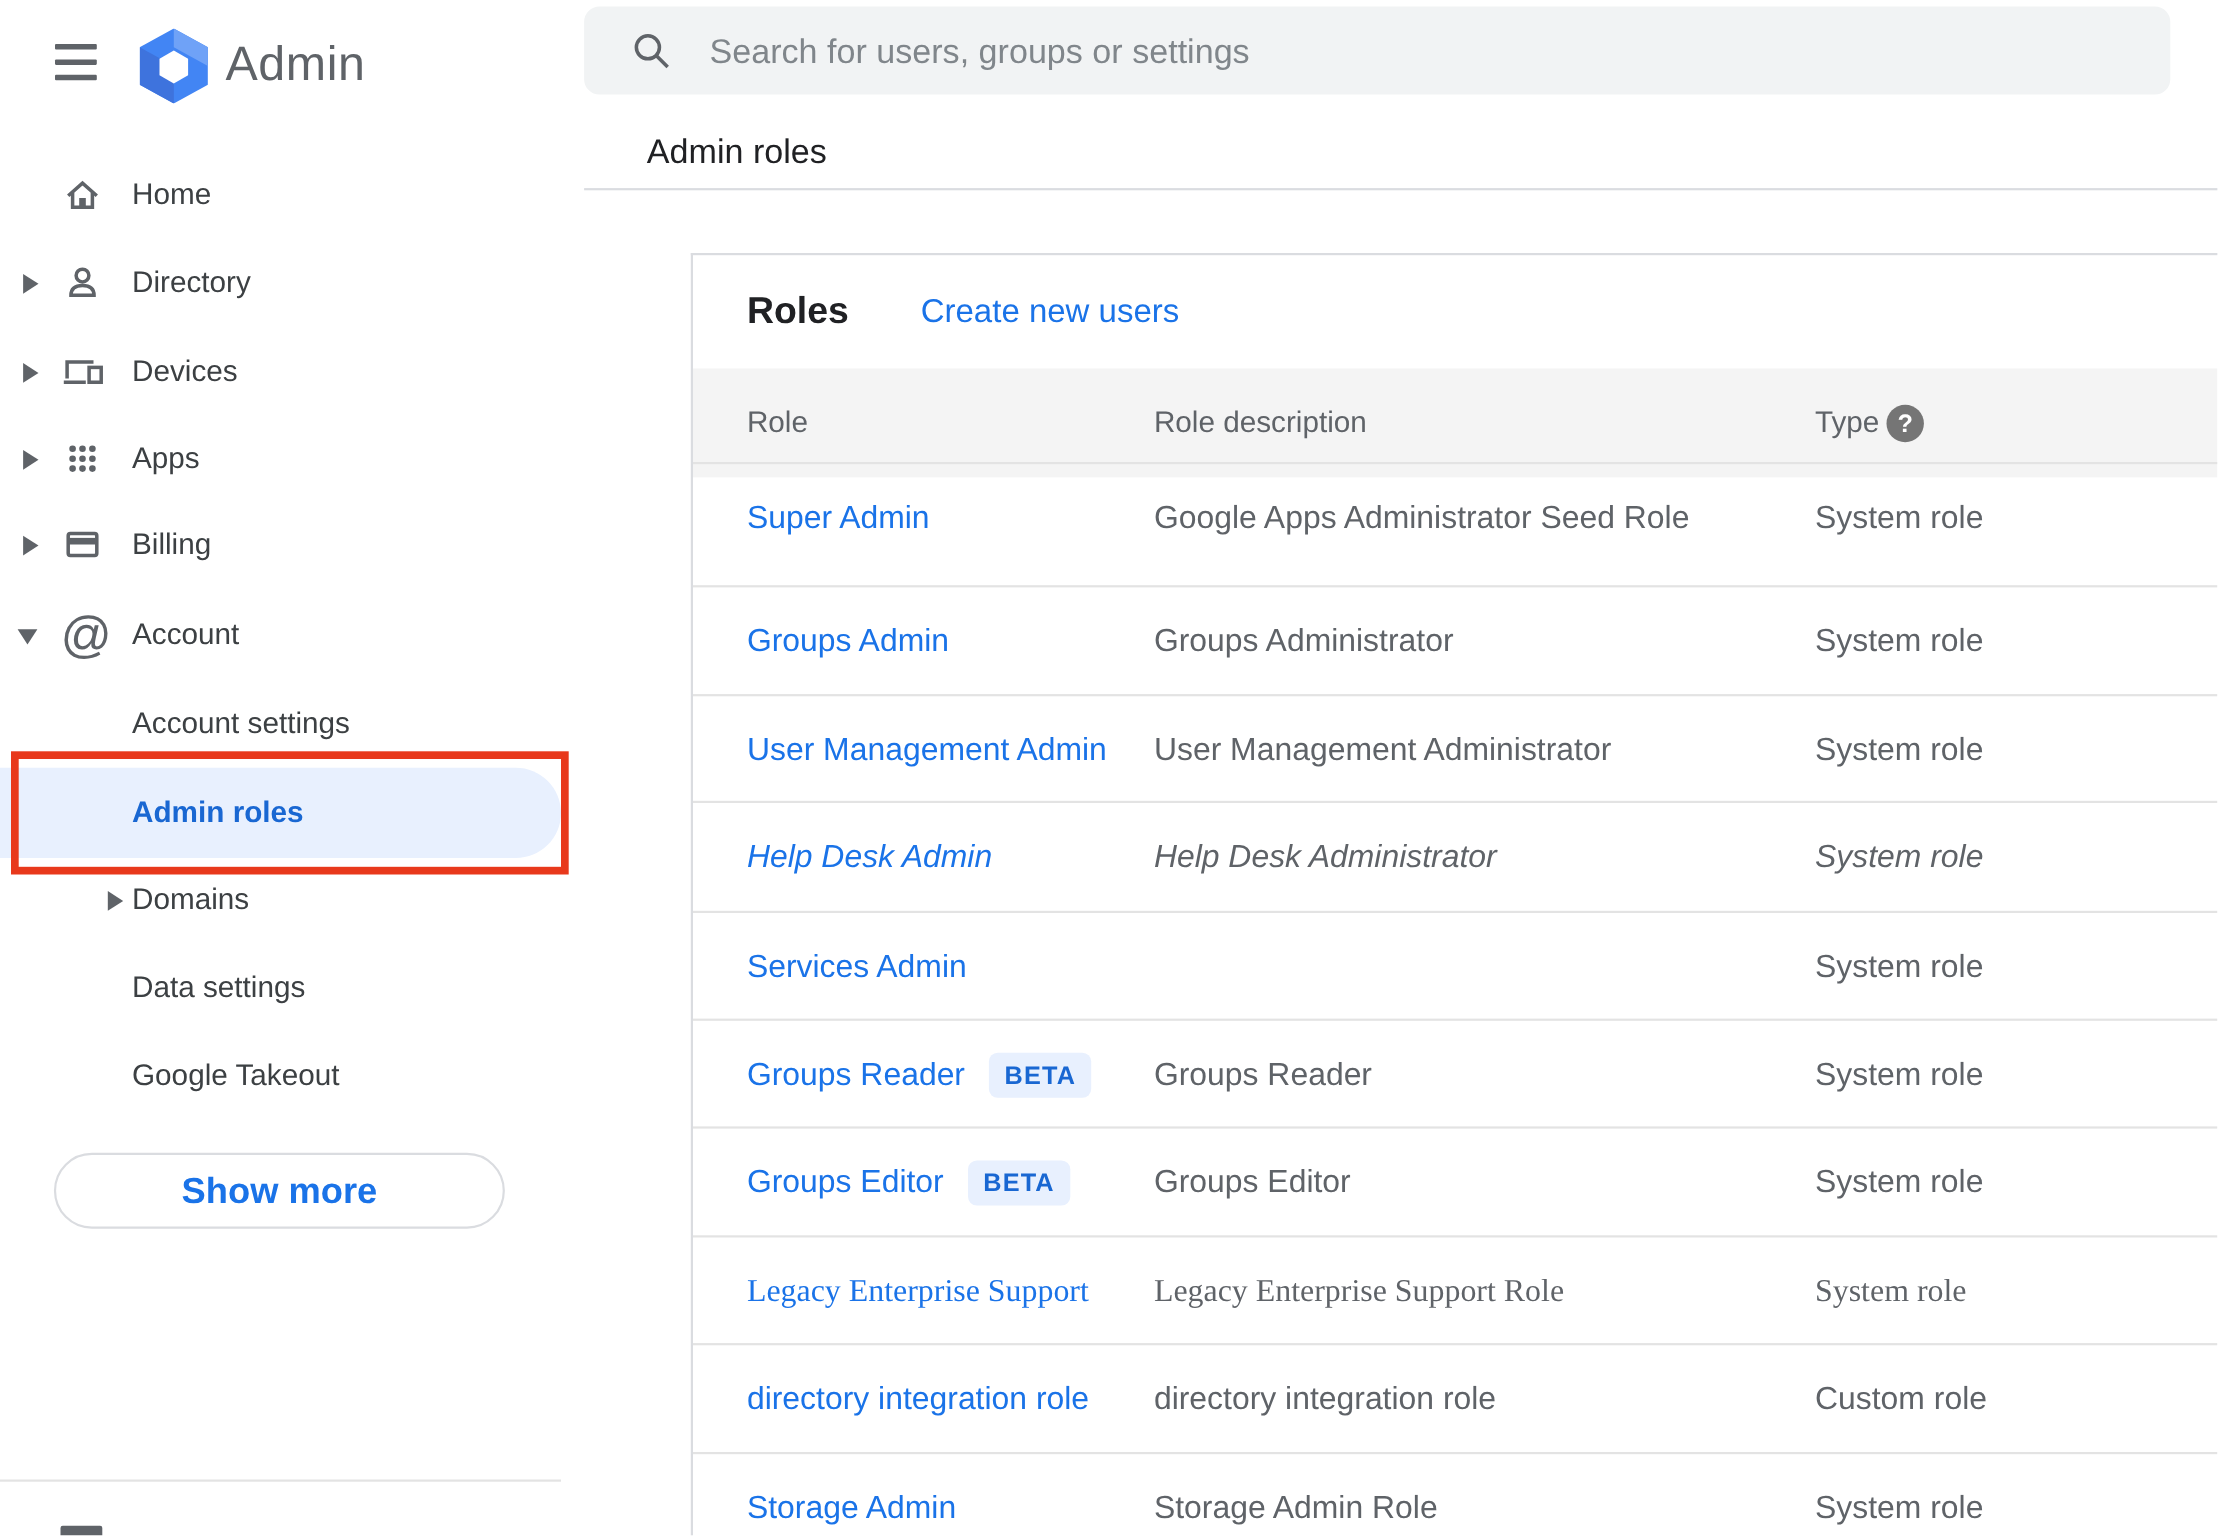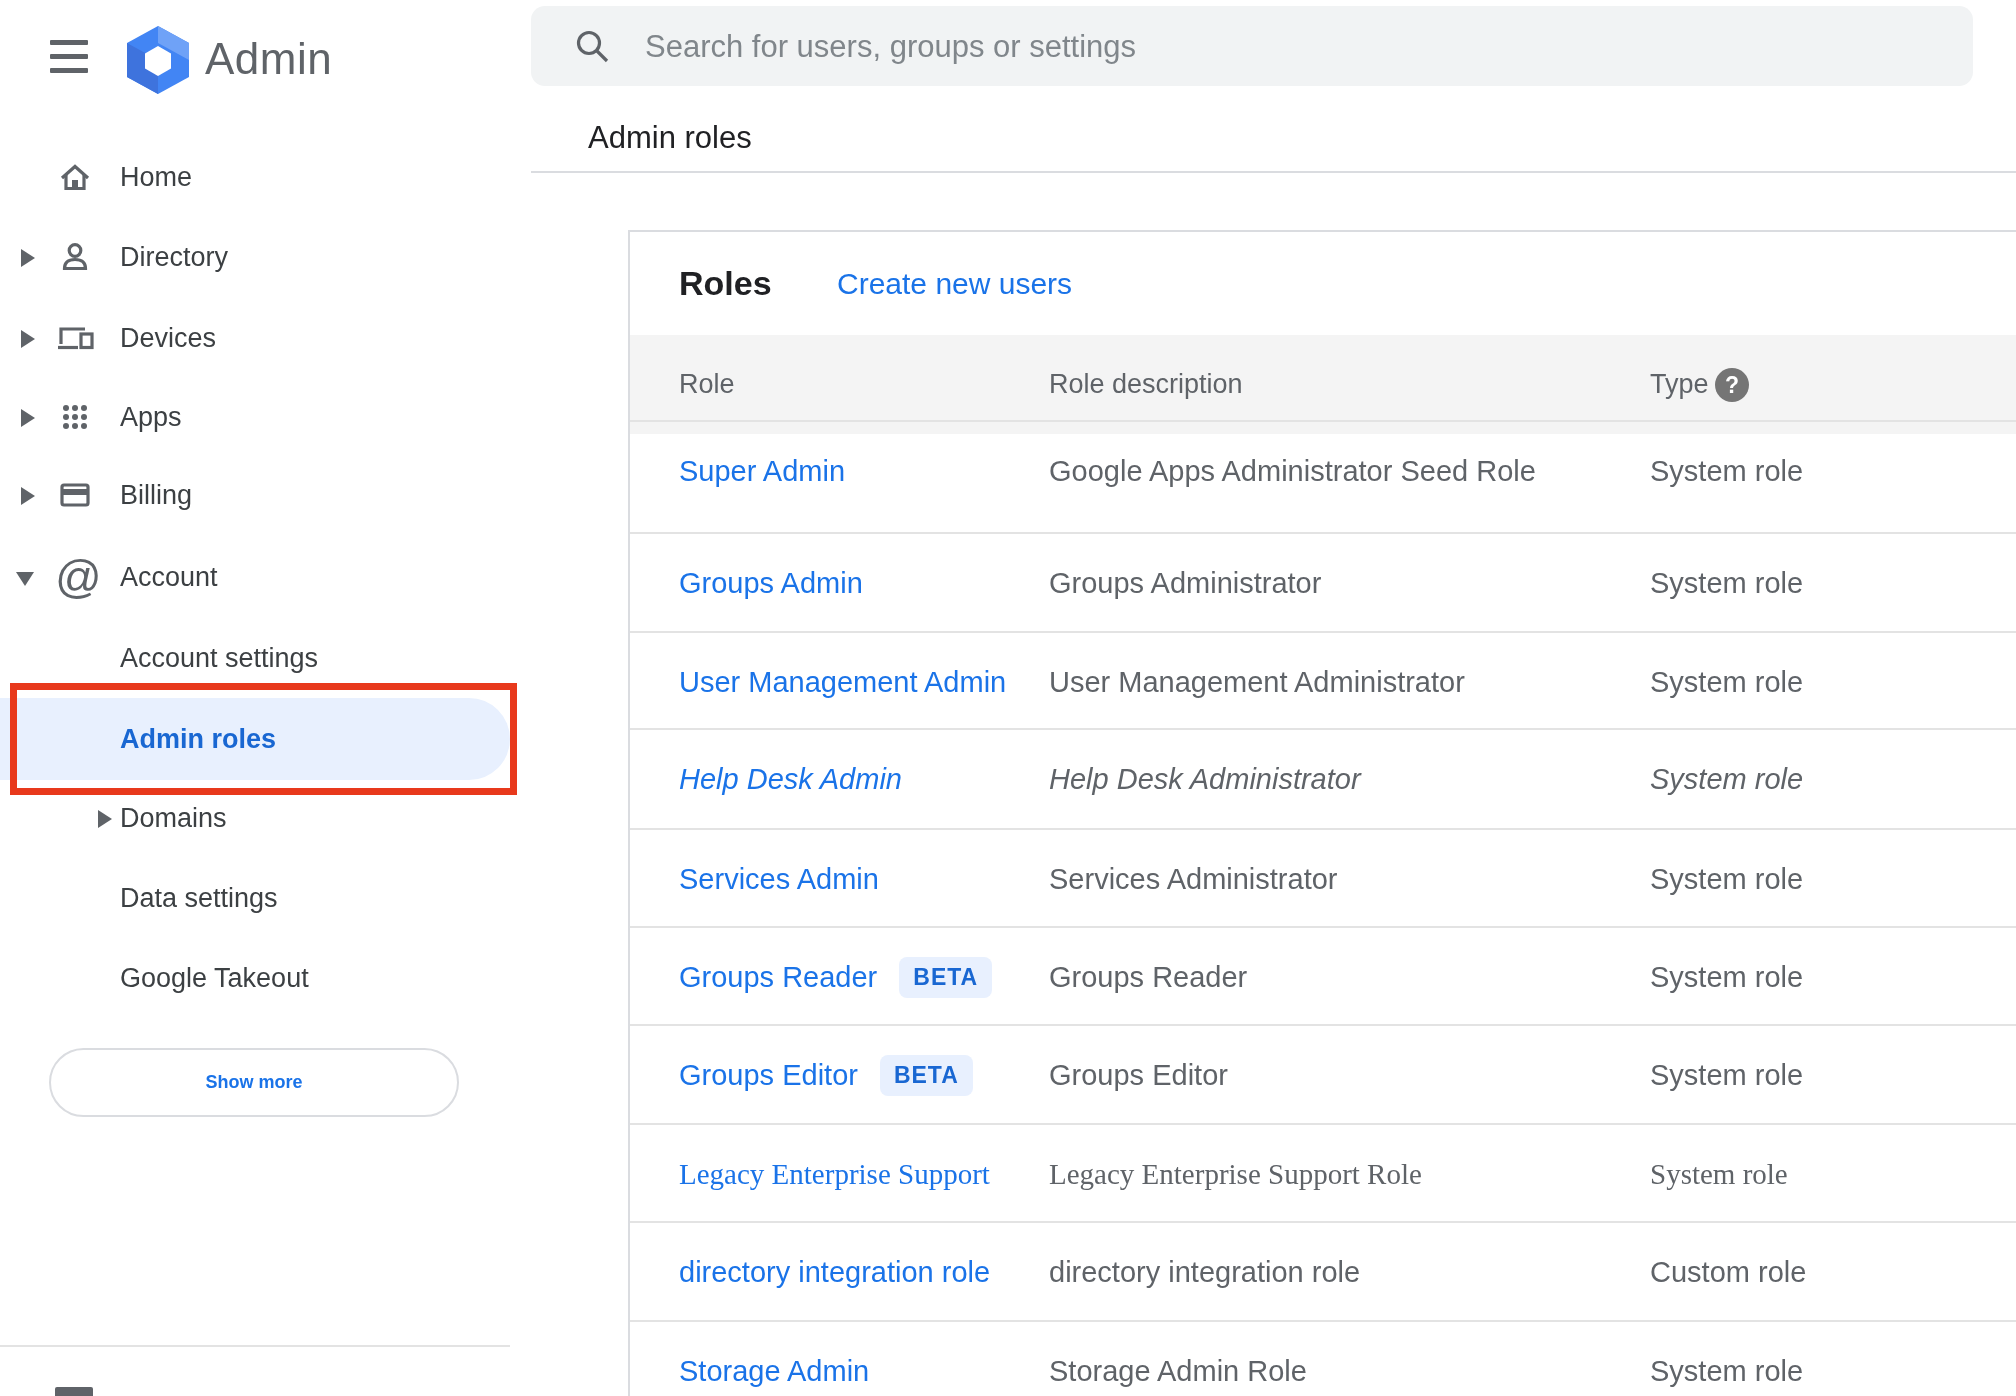--- a/index.html
+++ b/index.html
@@ -33,21 +33,21 @@
   .nav-icon{position:absolute;left:55px;top:50%;width:40px;height:40px;margin-top:-20px;}
   .nav-icon.atsign{font-size:46px;line-height:40px;color:var(--icon-gray);text-align:center;}
   .nav-label{position:absolute;left:120px;top:50%;transform:translateY(-50%);
     font-size:27px;color:var(--sidebar-item-text);white-space:nowrap;}
   .nav-row.active{width:510px;height:82px;background:var(--selected-pill-bg);border-radius:0 42px 42px 0;}
   .nav-row.active .nav-label{color:var(--active-item-blue);font-weight:bold;}
   .annotation-box{position:absolute;left:10px;top:683px;width:507px;height:112px;box-sizing:border-box;
     border:7px solid var(--annotation-red);z-index:5;pointer-events:none;}
   .show-more-btn{position:absolute;left:49px;top:1048px;width:410px;height:69px;box-sizing:border-box;
     border:2px solid var(--border-gray);border-radius:36px;background:#fff;cursor:pointer;
-    font-family:inherit;font-size:18px;color:var(--link-blue);font-weight:bold;text-align:center;line-height:65px;padding:0;}
+    font-family:inherit;font-size:33px;color:var(--link-blue);font-weight:bold;text-align:center;line-height:65px;padding:0;}
   .sidebar-bottom-divider{position:absolute;left:0;top:1345px;width:510px;height:2px;background:var(--divider-gray);}
   .cutoff-icon{position:absolute;left:55px;top:1387px;width:38px;height:9px;background:var(--icon-gray);border-radius:2px 2px 0 0;}
 
   
   .card{position:absolute;left:628px;top:230px;right:0;bottom:0;background:#fff;
     border-left:2px solid var(--border-gray);border-top:2px solid var(--border-gray);overflow:hidden;}
   .card-title-row{position:absolute;left:0;top:0;right:0;height:103px;}
   .card-title{position:absolute;left:49px;top:0;height:103px;line-height:103px;
     font-size:34px;font-weight:bold;color:var(--text-dark);}
   .create-link{position:absolute;left:207px;top:0;height:103px;line-height:103px;
@@ -234,21 +234,20 @@
     </div>
     <div class="cell desc">Help Desk Administrator</div>
     <div class="cell type">System role</div>
   </div>
 
   <div class="row" style="top: 596px;">
     <div class="cell role-cell">
       <a class="role-link">Services Admin</a>
 
     </div>
-    <div class="cell desc">Services Administrator</div>
     <div class="cell type">System role</div>
   </div>
 
   <div class="row" style="top: 694px;">
     <div class="cell role-cell">
       <a class="role-link">Groups Reader</a>
       <span class="beta-badge">BETA</span>
     </div>
     <div class="cell desc">Groups Reader</div>
     <div class="cell type">System role</div>

